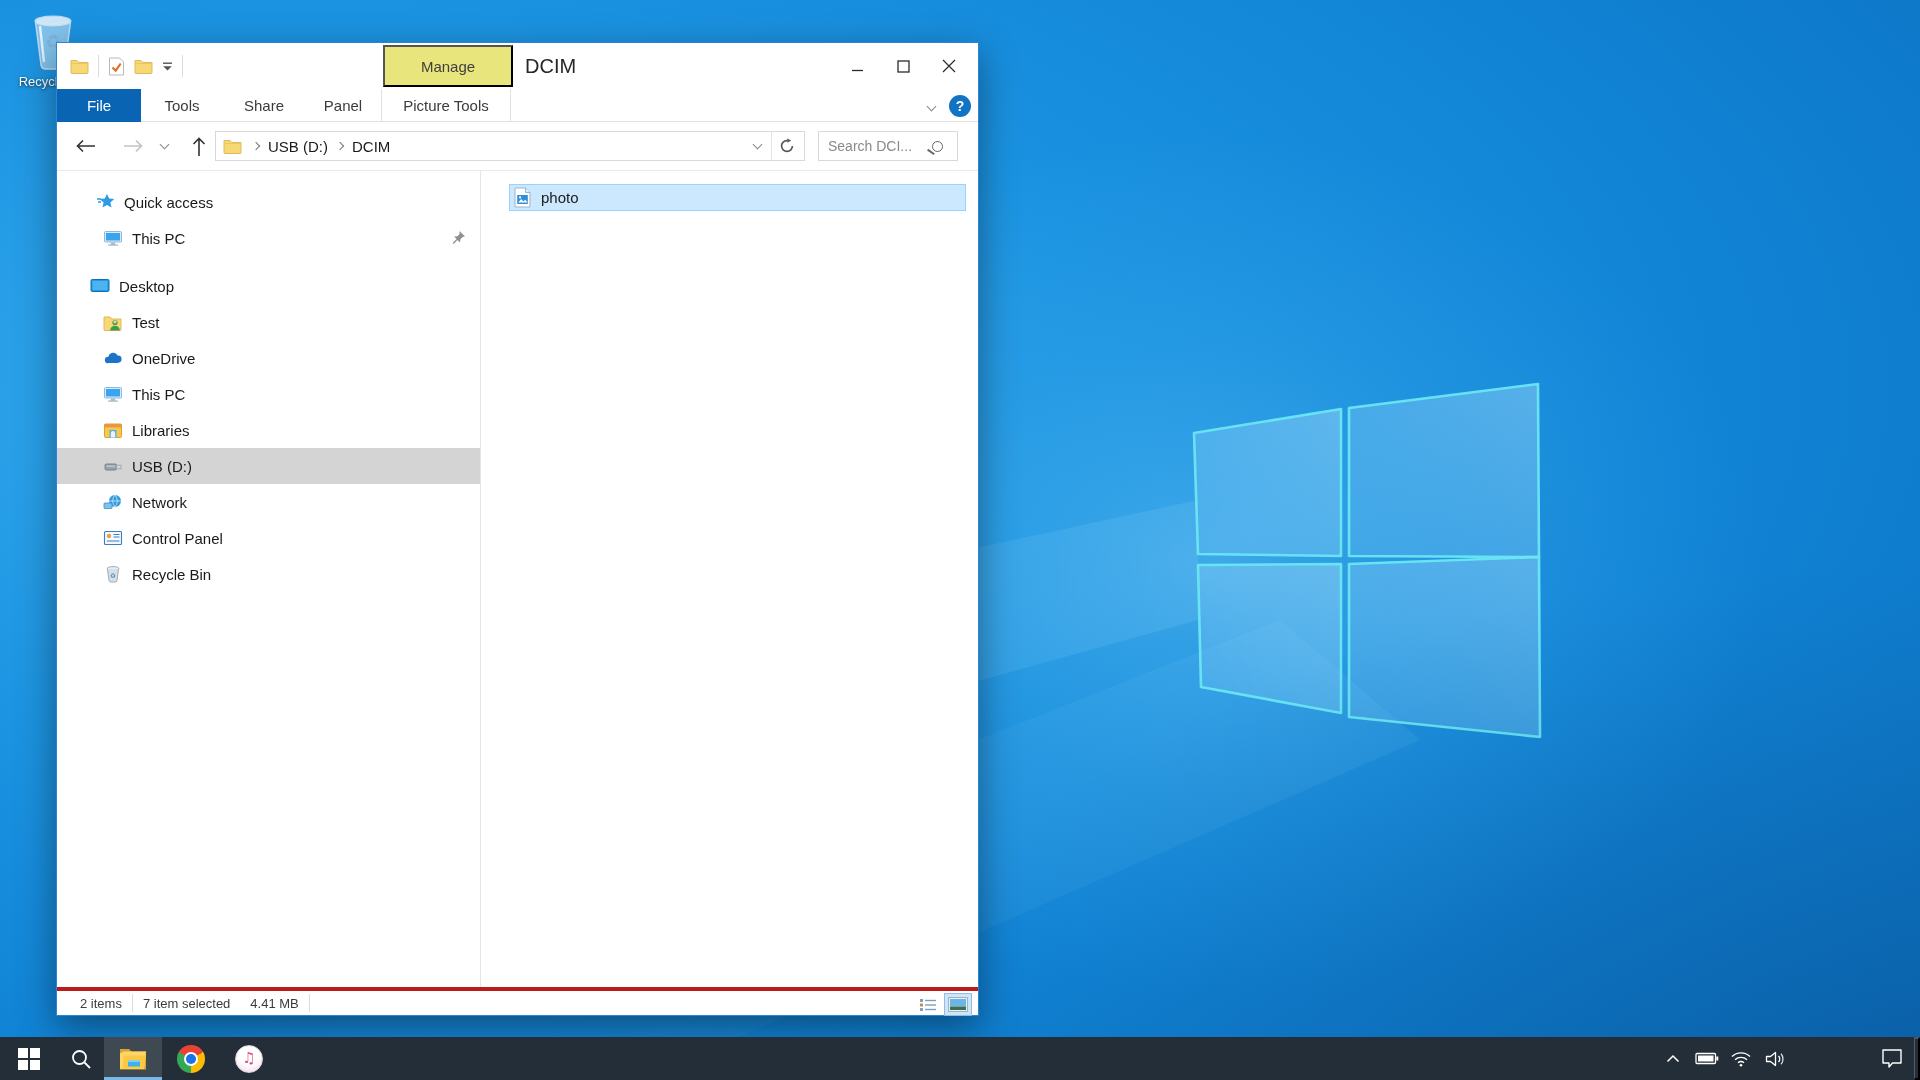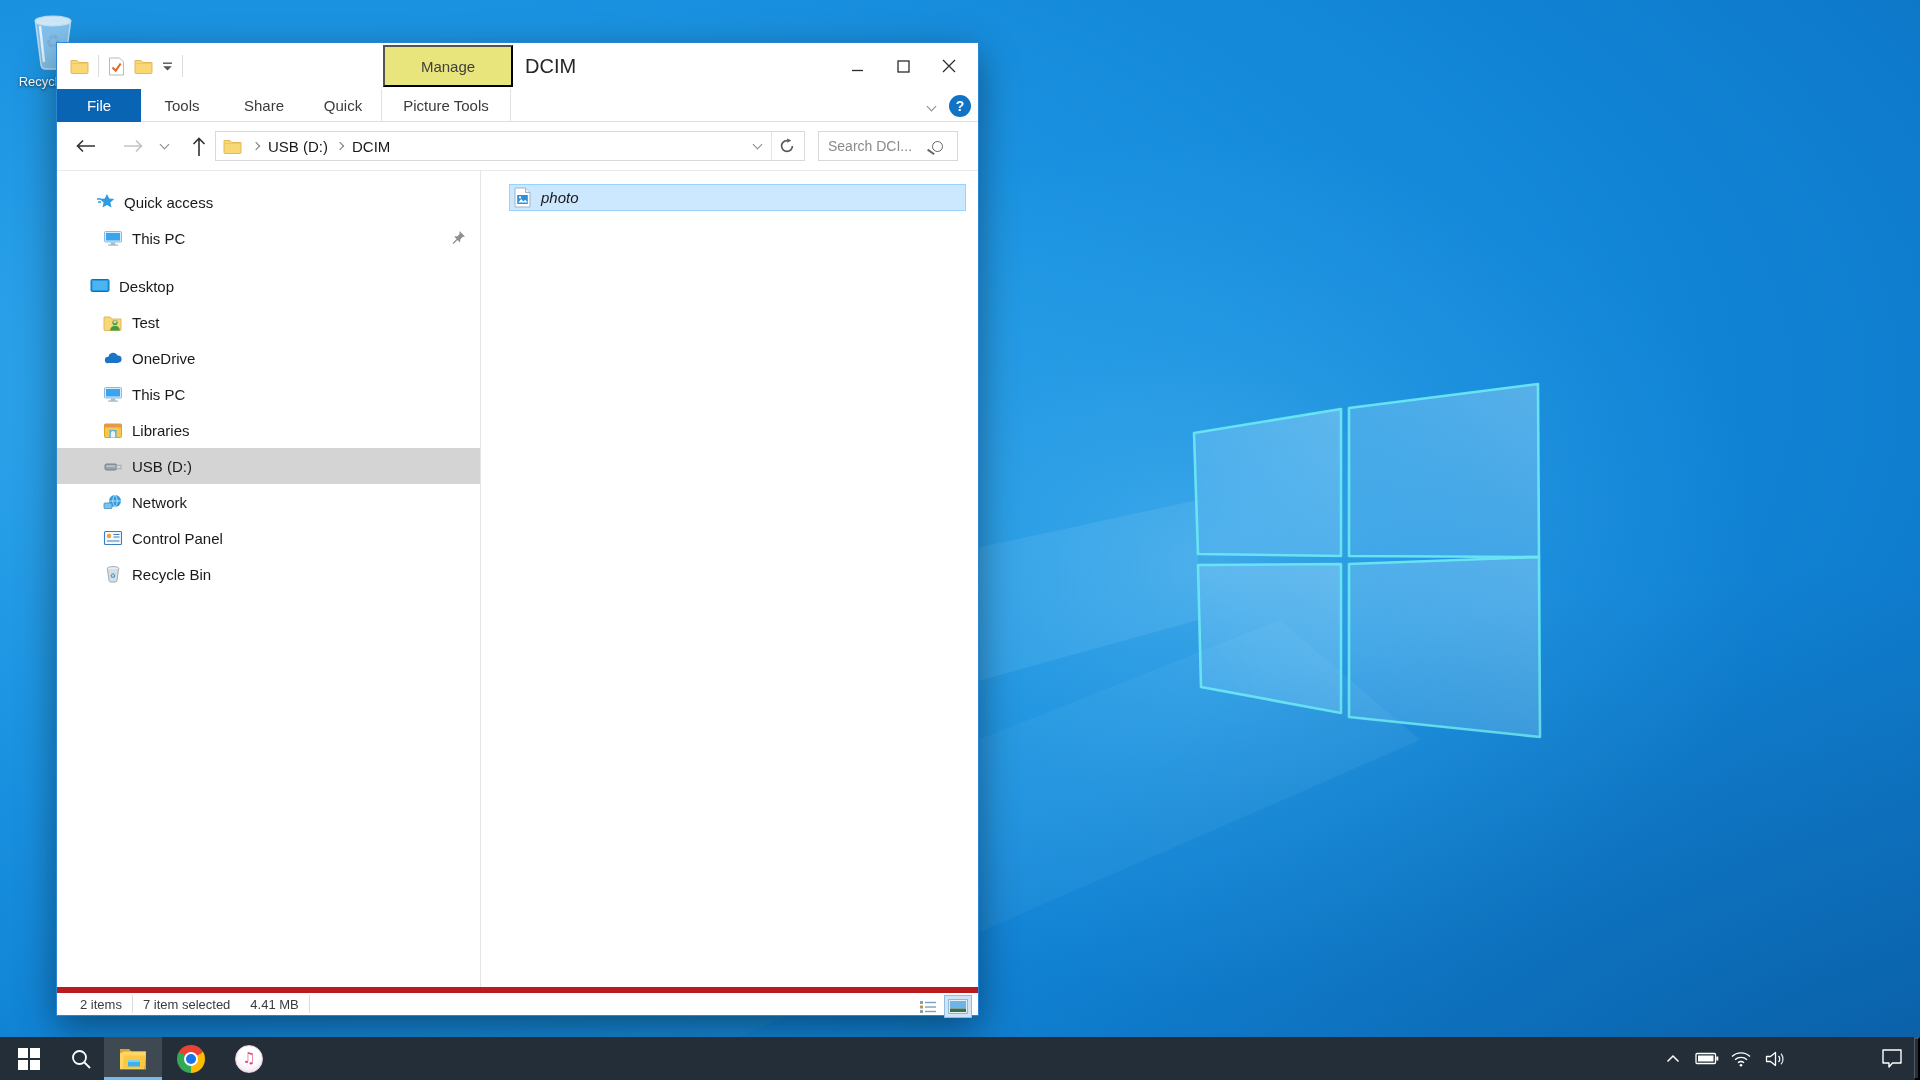--- a/index.html
+++ b/index.html
@@ -70,27 +70,27 @@
   .sidebar { width:424px; border-right:1px solid #e5e5e5; padding-top:13px; overflow:hidden; }
   .side-item { position:relative; height:36px; display:flex; align-items:center; font-size:15px; cursor:default; }
   .side-item .si-icon { width:20px; display:flex; justify-content:center; margin-right:9px; flex:none; }
   .ind-qa  { padding-left:38px; }
   .ind-root{ padding-left:33px; }
   .ind-ch  { padding-left:46px; }
   .side-item.sel { background:#d4d4d4; }
   .side-gap { height:12px; }
   .pin { position:absolute; right:14px; top:10px; }
 
-  .content { flex:1; padding-top:13px;font-style:italic; }
+  .content { flex:1; padding-top:13px; }
   .file-row { width:457px; height:27px; margin-left:28px; display:flex; align-items:center; font-size:15px; border:1px solid transparent; }
   .file-row.selected { background:#cce8ff; border-color:#99d1ff; }
   .file-row .fi { margin:0 10px 0 4px; display:flex; }
 
   
-  .statusbar { position:absolute; left:0; right:0; bottom:0; height:28px; border-top:6px solid #b91c1c;
+  .statusbar { position:absolute; left:0; right:0; bottom:0; height:28px; border-top:4px solid #b91c1c;
     display:flex; align-items:center; font-size:13px; color:#3b3b3b; }
   .statusbar .st { padding:0 10px; }
   .st-sep { width:1px; height:18px; background:#dcdcdc; }
   .st-count { margin-left:13px; }
   .st-size { padding-left:4px; }
   .view-btns { position:absolute; right:6px; top:2px; display:flex; gap:2px; }
   .view-btn { width:28px; height:23px; background:none; border:1px solid transparent; display:flex; align-items:center; justify-content:center; }
   .view-btn.active { background:#cfe4f7; border-color:#90bde4; }
 
   
@@ -204,21 +204,21 @@
           <path d="M1 1 L13 13 M13 1 L1 13" stroke="#2b2b2b" stroke-width="1.2"></path>
         </svg>
       </button>
     </div>
   </div>
 
   <div class="tabrow">
     <button class="tab tab-file">File</button>
     <button class="tab tab-home">Tools</button>
     <button class="tab tab-share">Share</button>
-    <button class="tab tab-view">Quick</button>
+    <button class="tab tab-view">Panel</button>
     <button class="tab tab-picture">Picture Tools</button>
     <button class="ribbon-chevron">
       <span class="chev"></span>
     </button>
     <button class="help-btn">
       <span class="help-circle">?</span>
     </button>
   </div>
 
   <div class="navrow">

